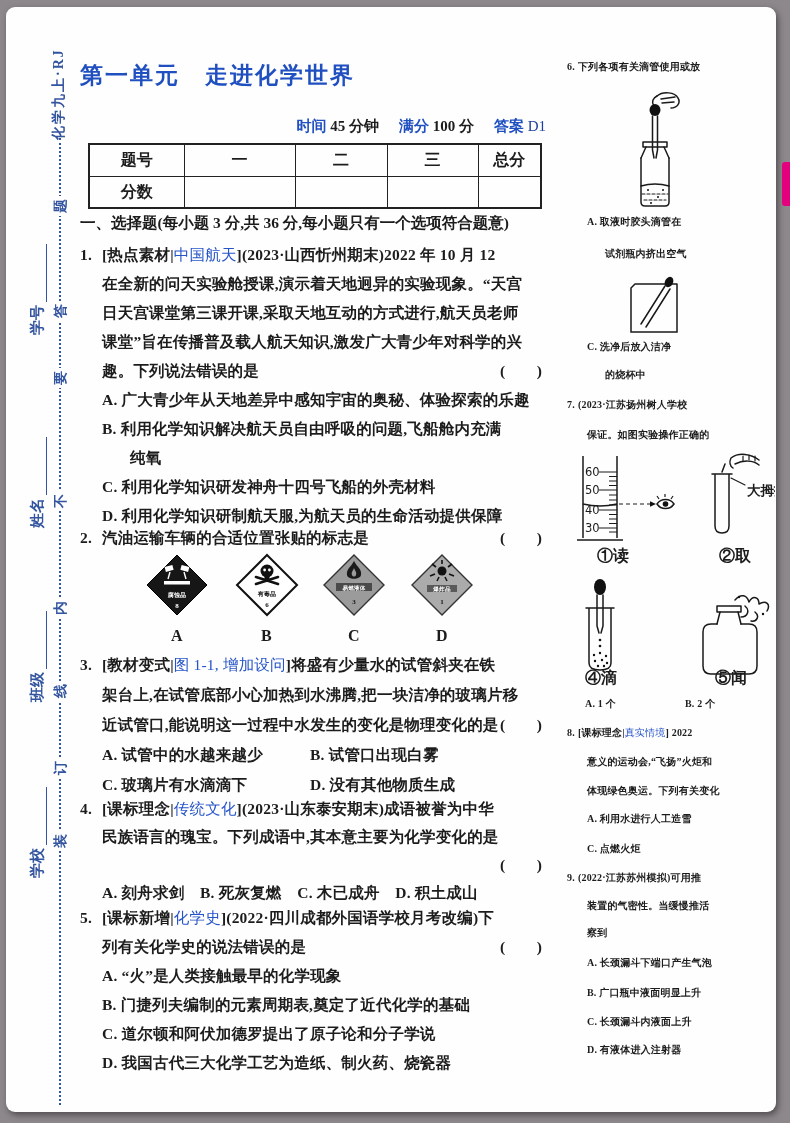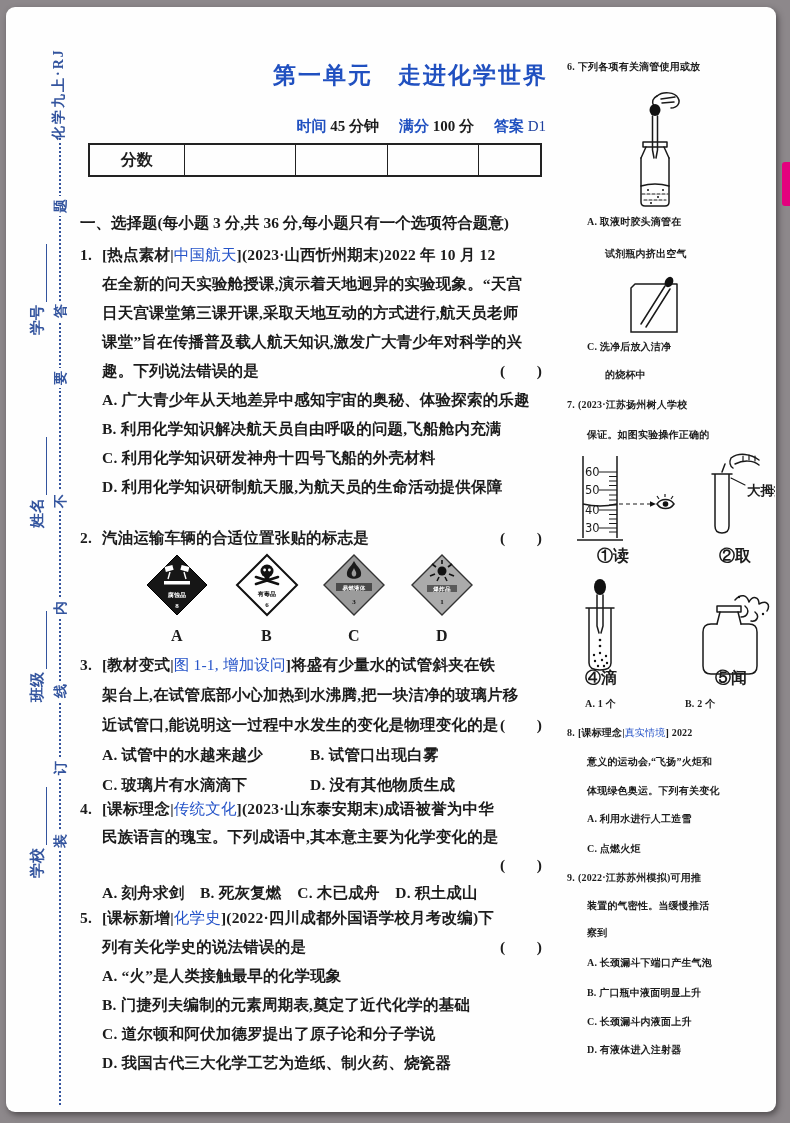--- a/index.html
+++ b/index.html
@@ -18,21 +18,21 @@
   
   .bind-line{position:absolute;left:59px;top:138px;height:967px;border-left:2px dotted #33549e}
   .rot{transform:rotate(-90deg);transform-origin:left top;white-space:nowrap}
   .book-label{left:50px;top:140px;font-size:14px;font-weight:700;color:#33549e;letter-spacing:2px}
   .bchar{position:absolute;left:51px;font-size:14px;font-weight:700;color:#33549e;
          background:#fefefe;padding:1px 3px;transform:rotate(-90deg);transform-origin:left top}
   .vfield{position:absolute;left:28px;display:flex;align-items:flex-end;gap:3px;
           transform:rotate(-90deg);transform-origin:left top;color:#33549e;font-size:15px;font-weight:700}
   .vfield .blank{display:inline-block;width:58px;border-bottom:1.5px solid #33549e;height:14px}
   
-  .title{left:80px;top:60px;width:468px;text-align:right;font-size:23px;font-weight:700;
+  .title{left:80px;top:60px;width:468px;text-align:left;font-size:23px;font-weight:700;
          color:#2050c0;letter-spacing:2px}
   .meta{left:80px;top:117px;width:466px;display:flex;justify-content:flex-end;gap:20px;
         font-size:15px;font-weight:600}
   .meta .lab{color:#2050c0;font-weight:700}
   .meta .val{color:#1c1c1c}
   .meta .ans-val{color:#1d3f9e;font-weight:400}
   table.score{position:absolute;left:88px;top:143px;border-collapse:collapse;table-layout:fixed}
   table.score td{border:1.6px solid #222;text-align:center;font-size:16px;font-weight:700;padding:0}
   table.score{border:2.5px solid #222}
   .r1 td{height:31px}.r2 td{height:30px}
@@ -100,40 +100,48 @@
 </div>
 <table class="score">
   <colgroup>
       <col style="width:95px">
       <col style="width:111px">
       <col style="width:92px">
       <col style="width:91px">
       <col style="width:63px">
     </colgroup>
   <tbody>
+      <tr class="r1">
+    <td>题号</td>
+    <td>一</td>
+    <td>二</td>
+    <td>三</td>
+    <td>总分</td>
+  </tr>
   <tr class="r2">
     <td>分数</td>
     <td></td>
     <td></td>
     <td></td>
     <td></td>
   </tr>
 </tbody>
   </table>
 <div class="abs heading">一、选择题(每小题 3 分,共 36 分,每小题只有一个选项符合题意)</div>
 
 <div class="qblock" style="top:240px;line-height:29px">
   <span class="qn">1.</span>
   <div><span class="tagb">[热点素材|</span><span class="tagblue">中国航天</span><span class="tagb">]</span><span>(2023·山西忻州期末)2022 年 10 月 12</span></div>
   <div>在全新的问天实验舱授课,演示着天地迥异的实验现象。“天宫</div>
   <div>日天宫课堂第三课开课,采取天地互动的方式进行,航天员老师</div>
   <div>课堂”旨在传播普及载人航天知识,激发广大青少年对科学的兴</div>
   <div class="pline"><span>趣。下列说法错误的是</span><span class="paren">(　　)</span></div>
   <div>A. 广大青少年从天地差异中感知宇宙的奥秘、体验探索的乐趣</div>
   <div>B. 利用化学知识解决航天员自由呼吸的问题,飞船舱内充满</div>
+  <div class="ind">纯氧</div>
   <div>C. 利用化学知识研发神舟十四号飞船的外壳材料</div>
   <div>D. 利用化学知识研制航天服,为航天员的生命活动提供保障</div>
 </div>
 
 <div class="qblock" style="top:524px;line-height:28px">
   <span class="qn">2.</span>
   <div class="pline"><span>汽油运输车辆的合适位置张贴的标志是</span><span class="paren">(　　)</span></div>
   <div class="signs">
     <div class="sign" style="left:42px">
       <svg width="66" height="66" viewBox="0 0 66 66">

